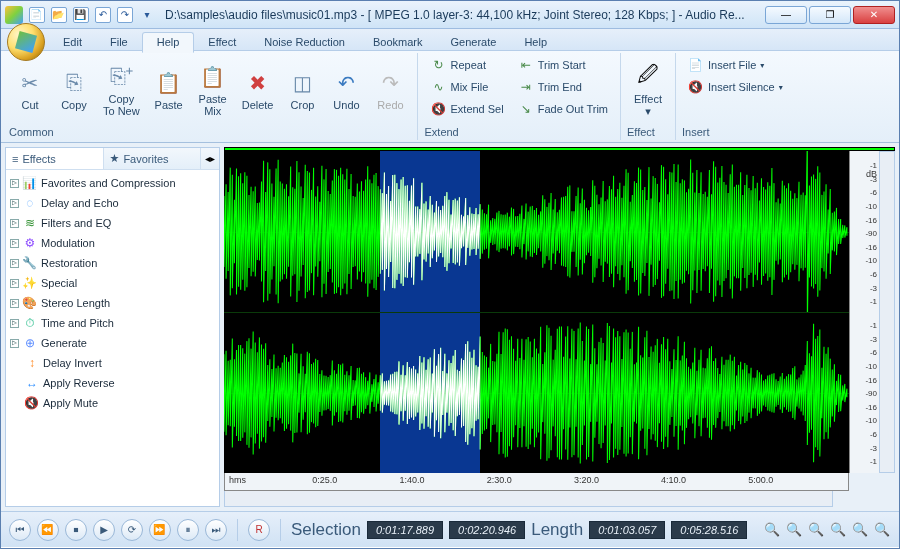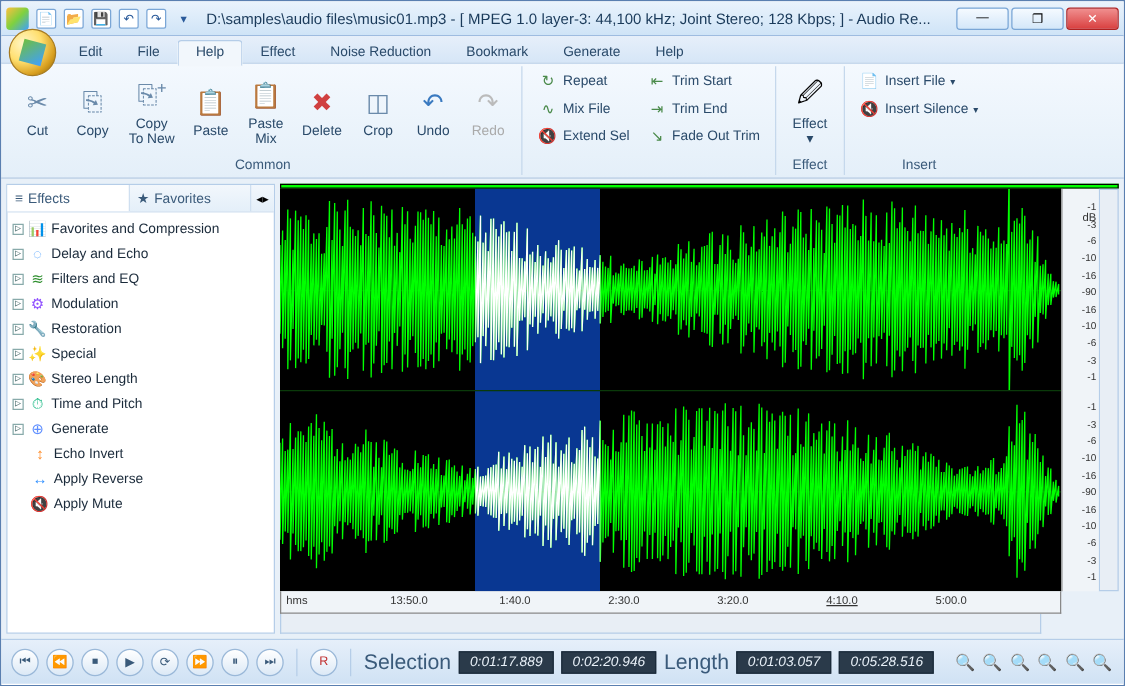--- a/index.html
+++ b/index.html
@@ -13,21 +13,21 @@
 .win-btn{width:42px;height:18px;border:1px solid #7aa6d6;border-radius:3px;background:linear-gradient(#f5faff,#d4e7f9);font-size:10px;display:flex;align-items:center;justify-content:center;cursor:pointer}
 .win-btn.close{background:linear-gradient(#f08f8f,#d94040);color:#fff;border-color:#b02020}
 .ribbon-tabs{height:22px;background:linear-gradient(#e6effa,#d6e6f7);display:flex;align-items:flex-end;padding-left:48px;border-bottom:1px solid #b5cde8;position:relative}
 .orb{position:absolute;left:6px;top:-6px;width:38px;height:38px;border-radius:50%;background:radial-gradient(circle at 30% 30%,#fff6c8,#ffdf6f 40%,#d9a020 70%,#7f5a00);border:1px solid #a67a20;cursor:pointer;display:flex;align-items:center;justify-content:center}
 .orb-cube{width:18px;height:18px;background:linear-gradient(135deg,#6fbf3f,#3f9fff);transform:rotate(15deg)}
 .tab{padding:3px 14px 4px;font-size:11px;color:#2a4a6a;cursor:pointer}
 .tab.active{background:#f2f7fc;border:1px solid #b5cde8;border-bottom-color:#f2f7fc;border-radius:3px 3px 0 0}
 .ribbon{height:92px;background:linear-gradient(#f4f9fe,#e4eff9);display:flex;border-bottom:1px solid #a5c0de;padding:2px}
 .group{border-right:1px solid #c5d8ec;padding:2px 6px;display:flex;flex-direction:column}
 .group-body{flex:1;display:flex;gap:2px}
-.group-label{text-align:center;font-size:11px;color:#3a5a7a;padding-top:1px}
+.group-label{text-align:left;font-size:11px;color:#3a5a7a;padding-top:1px}
 .big-btn{display:flex;flex-direction:column;align-items:center;justify-content:center;padding:2px 6px;min-width:42px;cursor:pointer;border-radius:3px}
 .big-btn .ic{width:28px;height:28px;margin-bottom:2px;display:flex;align-items:center;justify-content:center;font-size:20px}
 .big-btn .lbl{font-size:11px;color:#2a4a6a;text-align:center;line-height:1.1}
 .small-btns{display:flex;flex-direction:column;gap:2px}
 .small-btn{display:flex;align-items:center;gap:4px;padding:2px 6px;font-size:11px;color:#2a4a6a;cursor:pointer;border-radius:3px}
 .small-btn .sic{width:16px;height:16px;display:flex;align-items:center;justify-content:center;font-size:12px}
 .workspace{display:flex;height:368px;background:#e8f0f8}
 .sidebar{width:215px;background:#fff;border:1px solid #b5cde8;margin:4px 2px 4px 4px;display:flex;flex-direction:column}
 .side-tabs{display:flex;border-bottom:1px solid #cfdff0;background:linear-gradient(#f2f7fc,#e4eff9)}
 .side-tab{flex:1;padding:4px 6px;font-size:11px;color:#3a5a7a;display:flex;align-items:center;gap:4px;cursor:pointer;border-right:1px solid #cfdff0}
@@ -154,20 +154,21 @@
           <div class="small-btn">
             <span class="sic" style="color:#4a8a4a">⇥</span>
             <span>Trim End</span>
           </div>
           <div class="small-btn">
             <span class="sic" style="color:#4a8a4a">↘</span>
             <span>Fade Out Trim</span>
           </div>
         </div>
     </div>
+    <div class="group-label">Extend</div>
   </div>
   <div class="group">
     <div class="group-body">
       <div class="big-btn">
         <div class="ic">🖉</div>
         <div class="lbl"><span>Effect</span><br>▾</div>
       </div>
     </div>
     <div class="group-label">Effect</div>
   </div>
@@ -245,21 +246,21 @@
           <span>Time and Pitch</span>
         </div>
         <div class="tree-item">
           <span class="exp">▷</span>
           <span class="tree-ic" style="color:#5f8fff">⊕</span>
           <span>Generate</span>
         </div>
         <div class="tree-item">
           <span style="width:11px"></span>
           <span class="tree-ic" style="color:#ff8f2f">↕</span>
-          <span>Echo Invert</span>
+          <span>Delay Invert</span>
         </div>
         <div class="tree-item">
           <span style="width:11px"></span>
           <span class="tree-ic" style="color:#2f8fff">↔</span>
           <span>Apply Reverse</span>
         </div>
         <div class="tree-item">
           <span style="width:11px"></span>
           <span class="tree-ic" style="color:#8f8f8f">🔇</span>
           <span>Apply Mute</span>
@@ -321,25 +322,25 @@
             <div class="tick" style="top: 292.727px;">-3</div>
             <div class="tick" style="top: 306.364px;">-1</div>
           </div>
       </div>
       <div class="vscroll"></div>
     </div>
     <div style="display:flex">
       <div class="time-scale" style="flex:1">
         <span style="position:absolute;left:4px;top:2px">hms</span>
         <div id="time-ticks">
-            <span class="t" style="left: 14%;">13:50.0</span>
+            <span class="t" style="left: 14%;">0:25.0</span>
             <span class="t" style="left: 28%;">1:40.0</span>
             <span class="t" style="left: 42%;">2:30.0</span>
             <span class="t" style="left: 56%;">3:20.0</span>
-            <span class="t" style="left: 70%; text-decoration: underline;">4:10.0</span>
+            <span class="t" style="left: 70%;">4:10.0</span>
             <span class="t" style="left: 84%;">5:00.0</span>
           </div>
       </div>
       <div style="width:46px"></div>
     </div>
     <div style="display:flex">
         <div class="hscroll" style="flex:1"></div>
         <div style="width:46px"></div>
       </div>
   </div>

